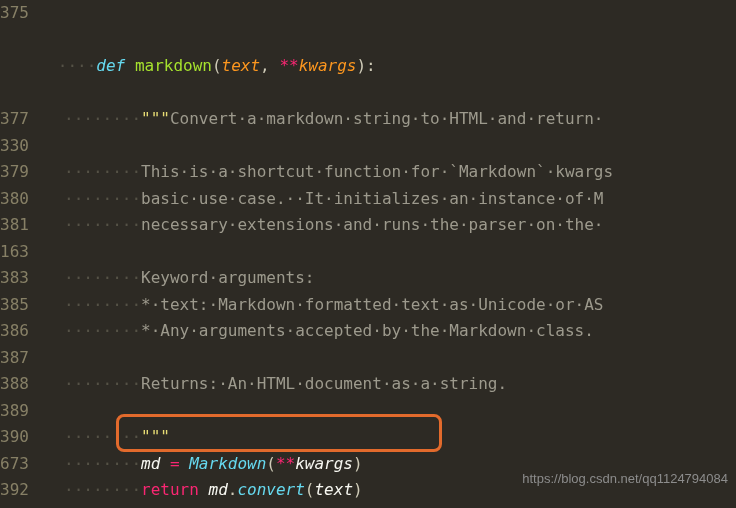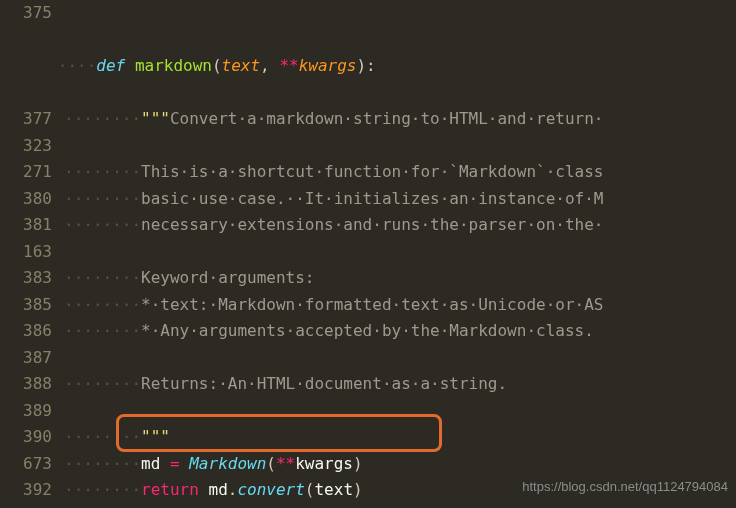--- a/index.html
+++ b/index.html
@@ -20,49 +20,48 @@
     font-family:"Menlo","Consolas",monospace;
     font-size:16px;
     line-height:26.5px;
     position:relative;
     width:736px;
     height:508px;
   }
   .line{display:flex;white-space:pre;}
   .lnum{
     width:52px;
-    text-align:right;
     color:var(--lnum);
     padding-right:12px;
     user-select:none;
     flex-shrink:0;
   }
   .code{color:var(--text);}
   .ws{color:#555246;}
   .kw-blue{color:var(--kw-blue);font-style:italic;}
   .kw-red{color:var(--kw-red);}
   .fn{color:var(--fn-green);}
   .param{color:var(--param);font-style:italic;}
   .str{color:var(--string);}
   .punct{color:var(--punct);}
-  .white{color:var(--white);}
+  .white{color:var(--white);font-style:italic;}
   .highlight-box{
     position:absolute;
     left:116px;
     top:414px;
     width:320px;
     height:32px;
     border:3px solid #e26a2c;
     border-radius:8px;
     pointer-events:none;
   }
   .watermark{
     position:absolute;
     right:8px;
-    bottom:8px;
+    bottom:16px;
     font-family:Arial,Helvetica,sans-serif;
     font-size:13px;
     color:#8c8c8c;
   }
 </style>
 </head>
 <body>
 
 <div class="editor">
 
@@ -76,27 +75,27 @@
       <span class="ws">····</span><span class="kw-blue">def</span><span class="punct"> </span><span class="fn">markdown</span><span class="punct">(</span><span class="param">text</span><span class="punct">,</span><span class="punct"> </span><span class="kw-red">**</span><span class="param">kwargs</span><span class="punct">)</span><span class="punct">:</span>
     </span>
   </div>
 
   <div class="line">
     <span class="lnum">377</span>
     <span class="code"><span class="ws">········</span><span class="str">"""</span><span class="text">Convert·a·markdown·string·to·HTML·and·return·</span></span>
   </div>
 
   <div class="line">
-    <span class="lnum">323</span>
+    <span class="lnum">330</span>
     <span class="code"></span>
   </div>
 
   <div class="line">
-    <span class="lnum">271</span>
-    <span class="code"><span class="ws">········</span><span>This·is·a·shortcut·function·for·`Markdown`·class</span></span>
+    <span class="lnum">379</span>
+    <span class="code"><span class="ws">········</span><span>This·is·a·shortcut·function·for·`Markdown`·kwargs</span></span>
   </div>
 
   <div class="line">
     <span class="lnum">380</span>
     <span class="code"><span class="ws">········</span><span>basic·use·case.··It·initializes·an·instance·of·M</span></span>
   </div>
 
   <div class="line">
     <span class="lnum">381</span>
     <span class="code"><span class="ws">········</span><span>necessary·extensions·and·runs·the·parser·on·the·</span></span>

